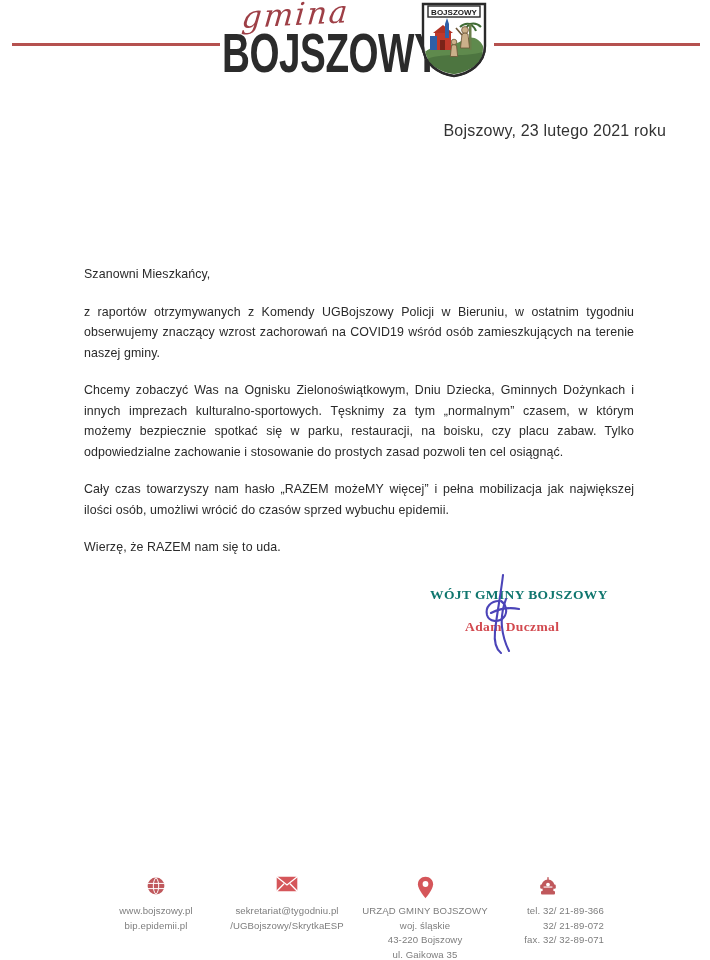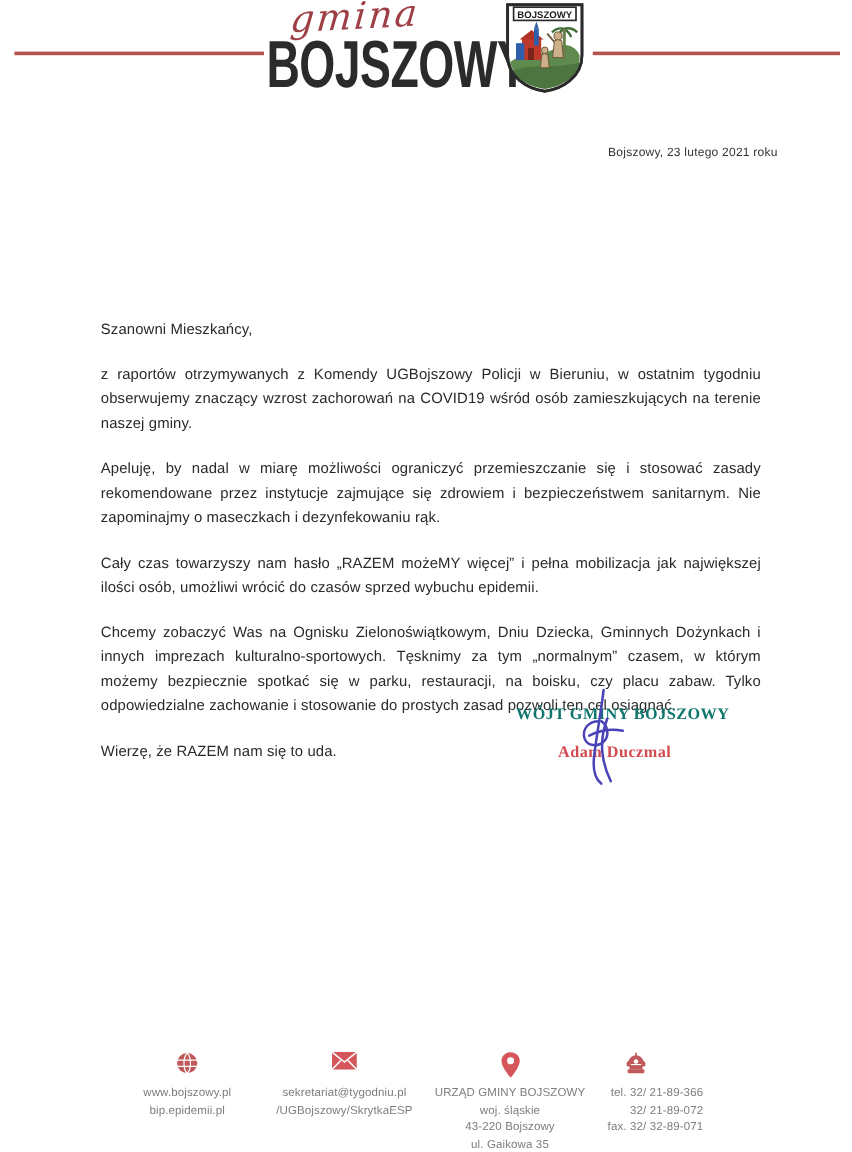--- a/index.html
+++ b/index.html
@@ -68,23 +68,23 @@
     position: absolute;
     left: 421px;
     top: 2px;
     width: 66px;
     height: 76px;
   }
 
   
   .dateline {
     position: absolute;
-    right: 62px;
+    right: 44px;
     top: 122px;
-    font-size: 10px;
+    font-size: 16px;
     color: #333;
     letter-spacing: 0.2px;
   }
 
   
   .letter {
     position: absolute;
     left: 84px;
     top: 264px;
     width: 550px;
@@ -154,21 +154,21 @@
     letter-spacing: 0.1px;
   }
   .fcol .ficon {
     display: block;
     height: 26px;
     margin-bottom: 2px;
   }
   .fcol-web   { left: 96px;  width: 120px; }
   .fcol-mail  { left: 212px; width: 150px; }
   .fcol-addr  { left: 360px; width: 130px; }
-  .fcol-phone { left: 474px; width: 112px; text-align: right; }
+  .fcol-phone { left: 492px; width: 112px; text-align: right; }
   .fcol-phone .ficon { text-align: center; }
   .fline { display: block; white-space: nowrap; }
 </style>
 </head>
 <body>
 
 <div class="header">
   <div class="rule rule-left"></div>
   <div class="rule rule-right"></div>
 
@@ -200,23 +200,22 @@
     </g>
     <path d="M2 2 H64 V44 C64 62 48 72 33 74 C18 72 2 62 2 44 Z" fill="none" stroke="#2a2a2a" stroke-width="2.4"></path>
   </svg>
 </div>
 
 <div class="dateline">Bojszowy, 23 lutego 2021 roku</div>
 
 <div class="letter">
   <p class="salutation">Szanowni Mieszkańcy,</p>
   <p>z raportów otrzymywanych z Komendy UGBojszowy Policji w Bieruniu,  w ostatnim tygodniu obserwujemy znaczący wzrost zachorowań na COVID19 wśród osób zamieszkujących na terenie naszej gminy.</p>
-  <p>Apeluję, by nadal w miarę możliwości ograniczyć przemieszczanie się i stosować zasady rekomendowane przez instytucje zajmujące się zdrowiem i bezpieczeństwem sanitarnym. Nie zapominajmy o maseczkach i dezynfekowaniu rąk.</p>
+  <p>Chcemy zobaczyć Was na Ognisku Zielonoświątkowym, Dniu Dziecka, Gminnych Dożynkach i innych imprezach kulturalno-sportowych. Tęsknimy za tym „normalnym” czasem, w którym możemy bezpiecznie spotkać się w parku, restauracji, na boisku, czy placu zabaw. Tylko odpowiedzialne zachowanie i stosowanie do prostych zasad pozwoli ten cel osiągnąć.</p>
   <p>Cały czas towarzyszy nam hasło „RAZEM możeMY więcej” i pełna mobilizacja jak największej ilości osób, umożliwi wrócić do czasów sprzed wybuchu epidemii.</p>
-  <p>Chcemy zobaczyć Was na Ognisku Zielonoświątkowym, Dniu Dziecka, Gminnych Dożynkach i innych imprezach kulturalno-sportowych. Tęsknimy za tym „normalnym” czasem, w którym możemy bezpiecznie spotkać się w parku, restauracji, na boisku, czy placu zabaw. Tylko odpowiedzialne zachowanie i stosowanie do prostych zasad pozwoli ten cel osiągnąć.</p>
   <p class="closing">Wierzę, że RAZEM nam się to uda.</p>
 </div>
 
 <div class="signature">
   <div class="stamp-line1">WÓJT GMINY BOJSZOWY</div>
   <div class="stamp-line2">Adam Duczmal</div>
   <svg class="ink" viewBox="0 0 60 85">
     <g fill="none" stroke="#4b44b8" stroke-width="2.1" stroke-linecap="round">
       <path d="M30 2 C28 20 24 40 22 58 C21 68 23 76 28 80"></path>
       <path d="M26 28 C18 28 12 34 14 42 C16 49 26 50 31 44 C35 39 33 31 28 28"></path>

